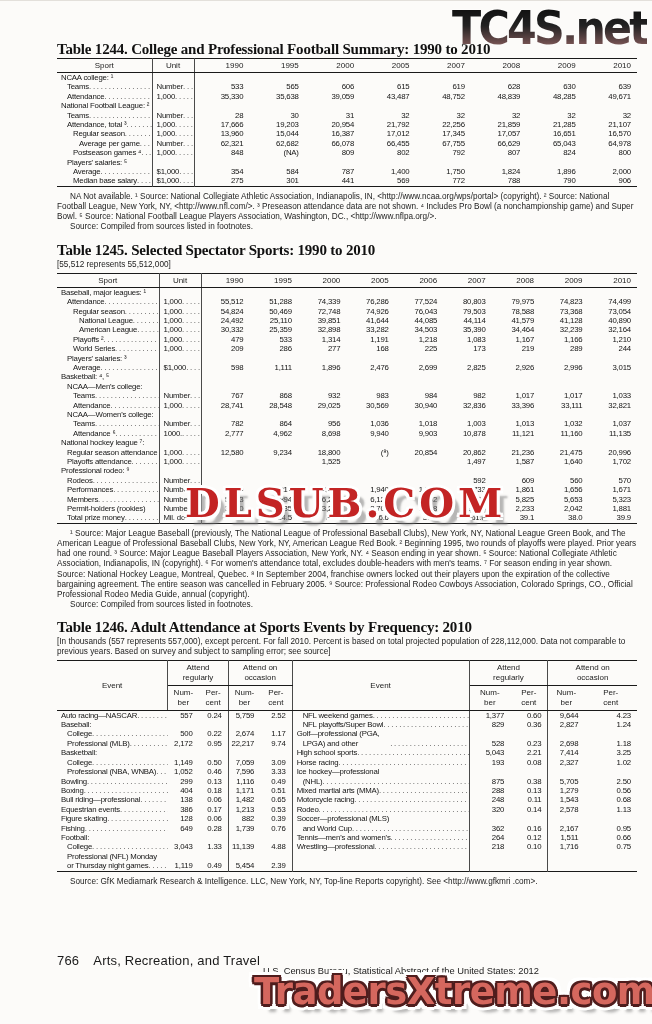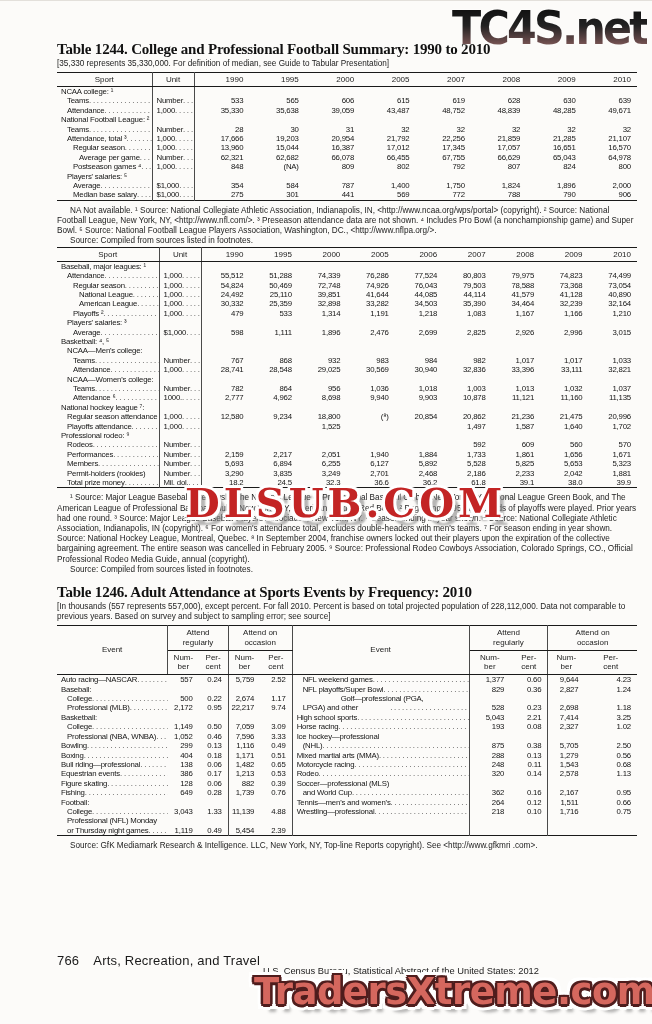--- a/index.html
+++ b/index.html
@@ -61,21 +61,20 @@
   .page-footer .pg{margin-right:14px;}
   .credit{position:absolute;left:263px;top:965px;font-size:9.3px;color:#222;}
 </style>
 </head>
 <body>
 
 <div class="page">
   <div class="content">
 
     <h1 class="t-title">Table 1244. College and Professional Football Summary: 1990 to 2010</h1>
-    <div class="t-note">[35,330 represents 35,330,000. For definition of median, see Guide to Tabular Presentation]</div>
     <table class="sport-table" id="table1244">
         <colgroup>
           <col style="width: 95px;">
           <col style="width: 42px;">
           <col>
           <col>
           <col>
           <col>
           <col>
           <col>
@@ -355,20 +354,22 @@
             <td class="num">790</td>
             <td class="num">906</td>
           </tr>
         </tbody>
       </table>
     <div class="fn">
       <p>NA Not available. ¹ Source: National Collegiate Athletic Association, Indianapolis, IN, &lt;http://www.ncaa.org/wps/portal&gt; (copyright). ² Source: National Football League, New York, NY, &lt;http://www.nfl.com/&gt;. ³ Preseason attendance data are not shown. ⁴ Includes Pro Bowl (a nonchampionship game) and Super Bowl. ⁵ Source: National Football League Players Association, Washington, DC., &lt;http://www.nflpa.org/&gt;.</p>
       <p>Source: Compiled from sources listed in footnotes.</p>
     </div>
 
+    <h1 class="t-title mt">Table 1245. Selected Spectator Sports: 1990 to 2010</h1>
+    <div class="t-note">[55,512 represents 55,512,000]</div>
     <table class="sport-table" id="table1245">
         <colgroup>
           <col style="width: 102px;">
           <col style="width: 42px;">
           <col>
           <col>
           <col>
           <col>
           <col>
           <col>
@@ -520,20 +521,43 @@
             </td>
             <td class="num">479</td>
             <td class="num">533</td>
             <td class="num">1,314</td>
             <td class="num">1,191</td>
             <td class="num">1,218</td>
             <td class="num">1,083</td>
             <td class="num">1,167</td>
             <td class="num">1,166</td>
             <td class="num">1,210</td>
+          </tr>
+          <tr>
+            <td>
+              <div class="lbl-flex" style="padding-left: 16px;">
+                <span class="t">World Series</span>
+                <span class="dots"></span>
+              </div>
+            </td>
+            <td class="vl vr">
+              <div class="lbl-flex" style="padding-left: 4px;">
+                <span class="t">1,000</span>
+                <span class="dots"></span>
+              </div>
+            </td>
+            <td class="num">209</td>
+            <td class="num">286</td>
+            <td class="num">277</td>
+            <td class="num">168</td>
+            <td class="num">225</td>
+            <td class="num">173</td>
+            <td class="num">219</td>
+            <td class="num">289</td>
+            <td class="num">244</td>
           </tr>
           <tr>
             <td>
               <div class="lbl-flex" style="padding-left: 10px;">
                 <span class="t">Players' salaries: ³</span>
               </div>
             </td>
             <td class="vl vr">
               <div class="lbl-flex" style="padding-left: 4px;">
                 <span class="t"></span>
@@ -1033,21 +1057,21 @@
               <div class="lbl-flex" style="padding-left: 10px;">
                 <span class="t">College</span>
                 <span class="dots"></span>
               </div>
             </td>
             <td class="num">500</td>
             <td class="num">0.22</td>
             <td class="num vl">2,674</td>
             <td class="num">1.17</td>
             <td class="vl vr">
-              <div class="lbl-flex" style="padding-left: 4px; margin-left: 44px;">
+              <div class="lbl-flex" style="padding-left: 4px;">
                 <span class="t">Golf—professional (PGA,</span>
               </div>
             </td>
             <td class="num"></td>
             <td class="num"></td>
             <td class="num vl"></td>
             <td class="num"></td>
           </tr>
           <tr>
             <td>

